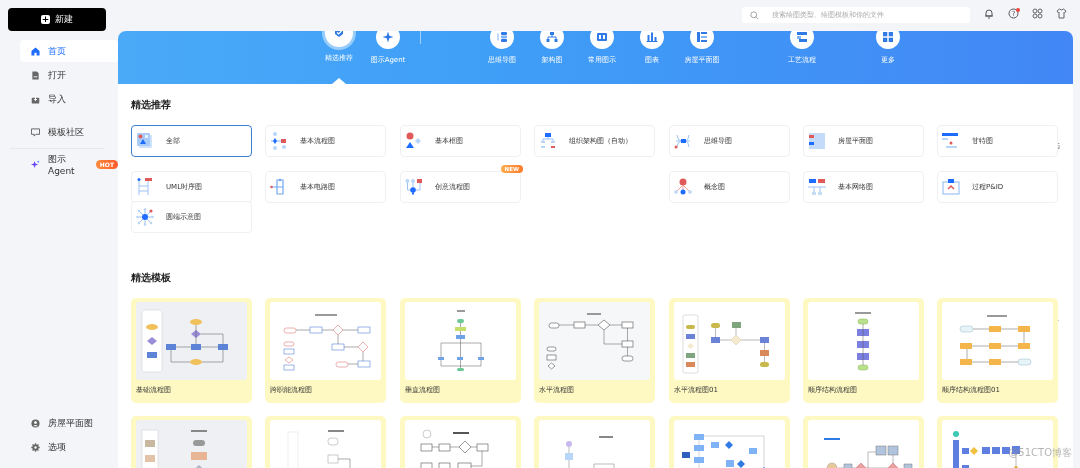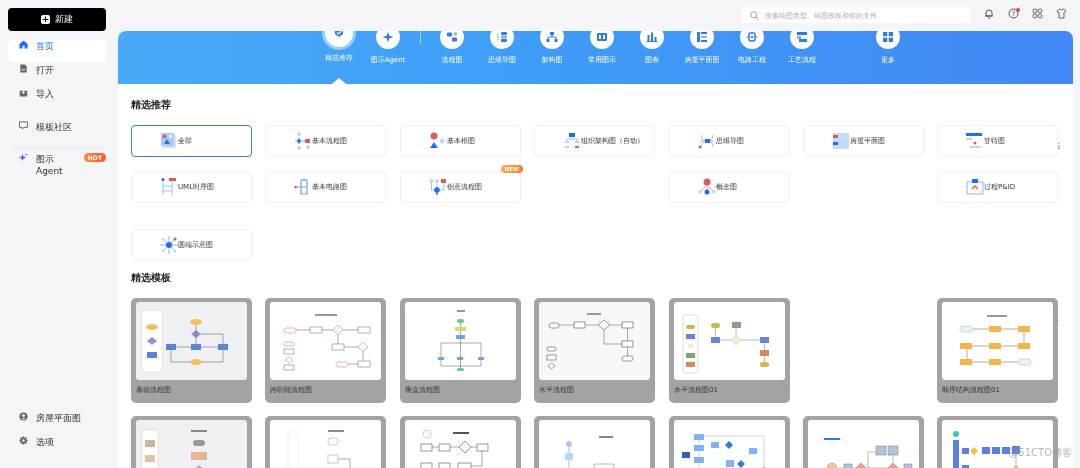--- a/index.html
+++ b/index.html
@@ -3,56 +3,56 @@
 <meta charset="utf-8">
 <style>
   * { box-sizing: border-box; margin: 0; padding: 0; }
   html, body { width: 1080px; height: 468px; overflow: hidden; }
   body { font-family: "DejaVu Sans", "Liberation Sans", sans-serif; background: #f4f5f9; color: #222; font-size: 9px; position: relative; }
 
   
   .sidebar { position: absolute; left: 0; top: 0; width: 116px; height: 468px; background: #f4f5f9; }
   .new-btn { position: absolute; left: 8px; top: 8px; width: 98px; height: 23px; background: #000; color: #fff; border-radius: 4px; display: flex; align-items: center; justify-content: center; gap: 5px; font-size: 9px; cursor: pointer; }
   .new-btn .plus { width: 9px; height: 9px; background: #fff; color: #000; border-radius: 2px; font-size: 9px; line-height: 9px; text-align: center; font-weight: bold; }
-  .nav-item { position: absolute; left: 8px; width: 98px; height: 22px; display: flex; align-items: flex-start; padding-left: 11px; gap: 8px; font-size: 9px; color: #333; border-radius: 4px; cursor: pointer; }
+  .nav-item { position: absolute; left: 20px; width: 98px; height: 22px; display: flex; align-items: center; padding-left: 11px; gap: 8px; font-size: 9px; color: #333; border-radius: 4px; cursor: pointer; }
   .nav-item.active { background: #fff; color: #1e6cff; }
   .nav-icon { width: 9px; height: 9px; display: inline-block; flex: none; }
   .nav-sep { position: absolute; left: 10px; width: 94px; height: 1px; background: #e6e8ee; top: 148px; }
   .hot { background: linear-gradient(90deg,#ff8a3d,#ff5a2a); color: #fff; font-size: 6px; font-weight: bold; padding: 1px 4px; border-radius: 5px; margin-left: -3px; }
 
   
   .search { position: absolute; left: 742px; top: 7px; width: 228px; height: 16px; background: #fff; border-radius: 3px; display: flex; align-items: center; padding-left: 8px; gap: 6px; }
-  .search input { border: none; outline: none; background: transparent; font-size: 7px; color: #999; width: 200px; font-family: Liberation Sans, sans-serif; }
+  .search input { border: none; outline: none; background: transparent; font-size: 7px; color: #999; width: 200px; font-family: Liberation Serif, serif; margin-left: 7px; }
   .search input::placeholder { color: #aaa; }
   .top-icons { position: absolute; top: 8px; left: 982px; display: flex; gap: 10px; align-items: center; }
   .top-icon { width: 14px; height: 13px; position: relative; color: #555; font-size: 10px; line-height: 13px; text-align: center; cursor: pointer; }
   .top-icon .dot { position: absolute; width: 4px; height: 4px; background: #f0443a; border-radius: 50%; right: 0; top: 0; }
 
   
   .main { position: absolute; left: 118px; top: 31px; width: 955px; height: 437px; background: #fff; border-radius: 8px 8px 0 0; overflow: hidden; }
   .banner { position: absolute; left: 0; top: 0; width: 955px; height: 53px; background: linear-gradient(90deg, #4aaaf8 0%, #3f9ef7 40%, #4287f5 100%); }
   .cat-row { position: absolute; top: -10px; left: 0; width: 955px; height: 63px; }
   .cat { position: absolute; width: 60px; text-align: center; cursor: pointer; }
   .cat .circle { width: 24px; height: 24px; margin: 0 auto; border-radius: 50%; background: #fff; display: flex; align-items: center; justify-content: center; }
   .cat.active .circle { width: 28px; height: 28px; box-shadow: 0 0 0 3px rgba(255,255,255,0.45); margin-top: -2px; }
   .cat .circle svg { width: 12px; height: 12px; }
   .cat .lbl { color: #fff; font-size: 7px; margin-top: 6px; white-space: nowrap; }
   .banner-divider { position: absolute; left: 302px; top: 4px; width: 1px; height: 14px; background: rgba(255,255,255,0.5); }
   .pointer { position: absolute; top: 47px; width: 0; height: 0; border-left: 7px solid transparent; border-right: 7px solid transparent; border-bottom: 6px solid #fff; }
 
   .section-title { position: absolute; font-size: 10px; font-weight: bold; color: #222; }
   .section-link { position: absolute; font-size: 7px; color: #444; display: flex; align-items: center; gap: 4px; cursor: pointer; margin-top: 40px; }
 
-  .card { position: absolute; width: 121px; height: 32px; background: #fff; border: 1px solid #eef0f4; border-radius: 4px; display: flex; align-items: center; padding-left: 28px; cursor: pointer; }
+  .card { position: absolute; width: 121px; height: 32px; background: #fff; border: 1px solid #eef0f4; border-radius: 4px; display: flex; align-items: center; padding-left: 4px; gap: 12px; cursor: pointer; }
   .card.active { border: 1.2px solid #3b7fd0; }
   .card .ci { width: 18px; height: 18px; flex: none; }
   .card .cl { font-size: 7px; color: #333; white-space: nowrap; }
   .badge-new { position: absolute; right: -3px; top: -7px; background: linear-gradient(90deg,#ffae4d,#ff7a2a); color: #fff; font-size: 5.5px; font-weight: bold; padding: 1px 4px; border-radius: 5px; }
 
-  .tpl { position: absolute; width: 121px; height: 105px; background: #a3a3a3; border-radius: 5px; cursor: pointer; }
+  .tpl { position: absolute; width: 121px; height: 105px; background: #fef9c3; border-radius: 5px; cursor: pointer; }
   .tpl .thumb { position: absolute; left: 5px; top: 4px; width: 111px; height: 78px; background: #fff; border-radius: 3px; overflow: hidden; }
   .tpl .tl { position: absolute; left: 5px; top: 87px; font-size: 7px; color: #333; white-space: nowrap; }
   .tpl .thumb svg { width: 111px; height: 78px; }
 
   .scrollbar { position: absolute; left: 1073px; top: 31px; width: 7px; height: 437px; background: #f4f5f9; }
   .watermark { position: absolute; right: 8px; bottom: 8px; color: rgba(150,150,150,0.7); font-size: 10px; }
 </style>
 </head>
 <body>
 
@@ -188,30 +188,20 @@
       <div class="lbl">精选推荐</div>
     </div>
     <div class="cat" style="left:240px;top:4px">
       <div class="circle">
         <svg viewBox="0 0 12 12">
             <path d="M6 0.5 L7.3 4.7 L11.5 6 L7.3 7.3 L6 11.5 L4.7 7.3 L0.5 6 L4.7 4.7 Z" fill="#2f7ae5"></path>
           </svg>
       </div>
       <div class="lbl">图示Agent</div>
     </div>
-    <div class="cat" style="left:304px;top:4px">
-      <div class="circle">
-        <svg viewBox="0 0 12 12">
-            <rect x="1" y="1.5" width="5" height="4" rx="1" fill="#2f7ae5"></rect>
-            <rect x="6" y="6.5" width="5" height="4" rx="1" fill="#2f7ae5"></rect>
-            <rect x="8" y="1.5" width="3" height="3" fill="#7fb3f5"></rect>
-          </svg>
-      </div>
-      <div class="lbl">流程图</div>
-    </div>
     <div class="cat" style="left:354px;top:4px">
       <div class="circle">
         <svg viewBox="0 0 12 12">
             <rect x="5" y="1" width="6" height="3" rx="1" fill="#2f7ae5"></rect>
             <rect x="5" y="8" width="6" height="3" rx="1" fill="#2f7ae5"></rect>
             <rect x="5" y="4.5" width="6" height="3" rx="1" fill="#7fb3f5"></rect>
             <line x1="2" y1="2.5" x2="2" y2="9.5" stroke="#7fb3f5"></line>
           </svg>
       </div>
       <div class="lbl">思维导图</div>
@@ -251,31 +241,20 @@
     <div class="cat" style="left:554px;top:4px">
       <div class="circle">
         <svg viewBox="0 0 12 12">
             <rect x="1" y="1" width="3" height="10" fill="#2f7ae5"></rect>
             <rect x="5" y="1" width="6" height="2" fill="#2f7ae5"></rect>
             <rect x="5" y="5" width="6" height="2" fill="#7fb3f5"></rect>
             <rect x="5" y="9" width="6" height="2" fill="#2f7ae5"></rect>
           </svg>
       </div>
       <div class="lbl">房屋平面图</div>
-    </div>
-    <div class="cat" style="left:604px;top:4px">
-      <div class="circle">
-        <svg viewBox="0 0 12 12">
-            <rect x="3" y="2" width="6" height="8" rx="1.5" fill="none" stroke="#2f7ae5" stroke-width="1.5"></rect>
-            <line x1="0.5" y1="6" x2="3" y2="6" stroke="#2f7ae5"></line>
-            <line x1="9" y1="6" x2="11.5" y2="6" stroke="#2f7ae5"></line>
-            <circle cx="6" cy="6" r="1.2" fill="#2f7ae5"></circle>
-          </svg>
-      </div>
-      <div class="lbl">电路工程</div>
     </div>
     <div class="cat" style="left:654px;top:4px">
       <div class="circle">
         <svg viewBox="0 0 12 12">
             <rect x="1" y="1" width="10" height="3" fill="#2f7ae5"></rect>
             <rect x="1" y="5" width="4" height="3" fill="#7fb3f5"></rect>
             <rect x="3" y="8" width="8" height="3" fill="#2f7ae5"></rect>
           </svg>
       </div>
       <div class="lbl">工艺流程</div>
@@ -427,30 +406,44 @@
           <line x1="9" y1="7" x2="3" y2="13"></line>
           <line x1="9" y1="7" x2="9" y2="13"></line>
           <line x1="9" y1="7" x2="15" y2="13"></line>
         </g>
         <circle cx="2" cy="14" r="1.8" fill="#b9d6f8"></circle>
         <circle cx="9" cy="14" r="2.5" fill="#1e6cff"></circle>
         <circle cx="16" cy="14" r="1.8" fill="#b9d6f8"></circle>
       </svg>
     <span class="cl">概念图</span>
   </div>
+  <div class="card" style="left:685px;top:140px">
+    <svg class="ci" viewBox="0 0 18 18">
+        <rect x="1" y="1" width="7" height="4" fill="#1e6cff"></rect>
+        <rect x="10" y="1" width="7" height="4" fill="#e05a5a"></rect>
+        <line x1="0" y1="9" x2="18" y2="9" stroke="#9cc3f5"></line>
+        <g stroke="#9cc3f5">
+          <line x1="6" y1="9" x2="6" y2="16"></line>
+          <line x1="12" y1="9" x2="12" y2="16"></line>
+        </g>
+        <rect x="4" y="14" width="4" height="3" fill="#c9dcf5"></rect>
+        <rect x="10" y="14" width="4" height="3" fill="#c9dcf5"></rect>
+      </svg>
+    <span class="cl">基本网络图</span>
+  </div>
   <div class="card" style="left:819px;top:140px">
     <svg class="ci" viewBox="0 0 18 18">
         <rect x="1" y="4" width="16" height="12" fill="none" stroke="#9cc3f5" stroke-width="1.2"></rect>
         <rect x="6" y="1" width="6" height="4" fill="#1e6cff"></rect>
         <path d="M6 11 L9 8 L12 11" stroke="#e05a5a" stroke-width="1.5" fill="none"></path>
       </svg>
     <span class="cl">过程P&amp;ID</span>
   </div>
 
-  <div class="card" style="left:13px;top:198px">
+  <div class="card" style="left:13px;top:170px">
     <svg class="ci" viewBox="0 0 18 18">
         <g stroke="#9cc3f5">
           <line x1="9" y1="9" x2="9" y2="1"></line>
           <line x1="9" y1="9" x2="9" y2="17"></line>
           <line x1="9" y1="9" x2="1" y2="9"></line>
           <line x1="9" y1="9" x2="17" y2="9"></line>
           <line x1="9" y1="9" x2="3" y2="3"></line>
           <line x1="9" y1="9" x2="15" y2="3"></line>
           <line x1="9" y1="9" x2="3" y2="15"></line>
           <line x1="9" y1="9" x2="15" y2="15"></line>
@@ -608,20 +601,34 @@
             <line x1="46" y1="38" x2="57" y2="38"></line>
             <line x1="67" y1="38" x2="86" y2="38"></line>
             <line x1="62" y1="26" x2="62" y2="33"></line>
             <line x1="90.5" y1="41" x2="90.5" y2="48"></line>
             <line x1="90.5" y1="54" x2="90.5" y2="60"></line>
           </g>
         </svg>
     </div>
     <div class="tl">水平流程图01</div>
   </div>
+  <div class="tpl" style="left:685px;top:267px">
+    <div class="thumb">
+      <svg viewBox="0 0 111 78">
+          <rect x="47" y="10" width="16" height="2" fill="#999"></rect>
+          <rect x="50" y="17" width="10" height="5" rx="2.5" fill="#b9e08a" stroke="#8ab860" stroke-width="0.5"></rect>
+          <rect x="49" y="27" width="12" height="7" fill="#7b7fe0"></rect>
+          <rect x="49" y="39" width="12" height="7" fill="#7b7fe0"></rect>
+          <rect x="49" y="51" width="12" height="7" fill="#7b7fe0"></rect>
+          <rect x="50" y="63" width="10" height="5" rx="2.5" fill="#b9e08a" stroke="#8ab860" stroke-width="0.5"></rect>
+          <line x1="55" y1="22" x2="55" y2="63" stroke="#555" stroke-width="0.5"></line>
+        </svg>
+    </div>
+    <div class="tl">顺序结构流程图</div>
+  </div>
   <div class="tpl" style="left:819px;top:267px">
     <div class="thumb">
       <svg viewBox="0 0 111 78">
           <rect x="45" y="13" width="20" height="2" fill="#999"></rect>
           <g stroke="#777" stroke-width="0.6">
             <line x1="25" y1="27" x2="82" y2="27"></line>
             <line x1="82" y1="27" x2="82" y2="44"></line>
             <line x1="25" y1="44" x2="82" y2="44"></line>
             <line x1="25" y1="44" x2="25" y2="60"></line>
             <line x1="25" y1="60" x2="82" y2="60"></line>

